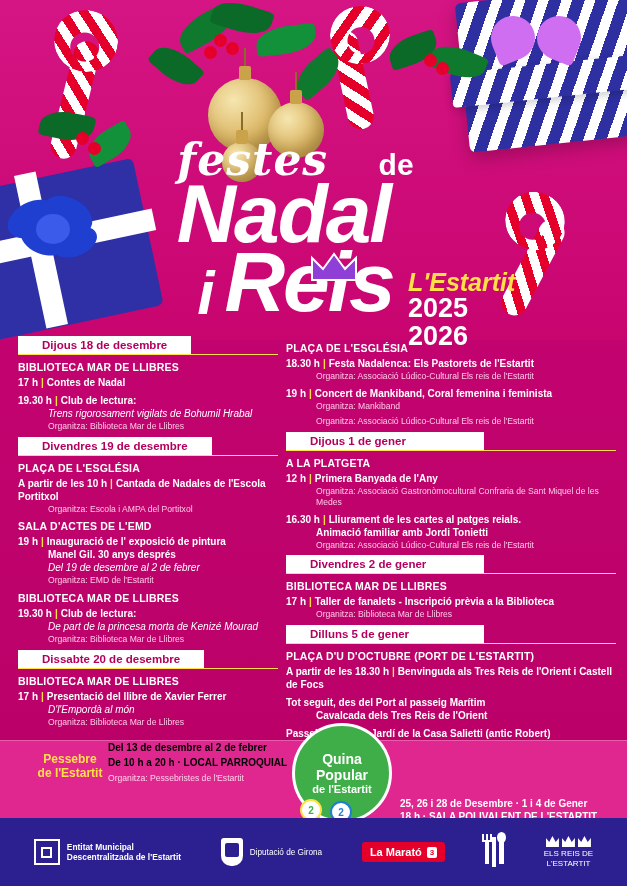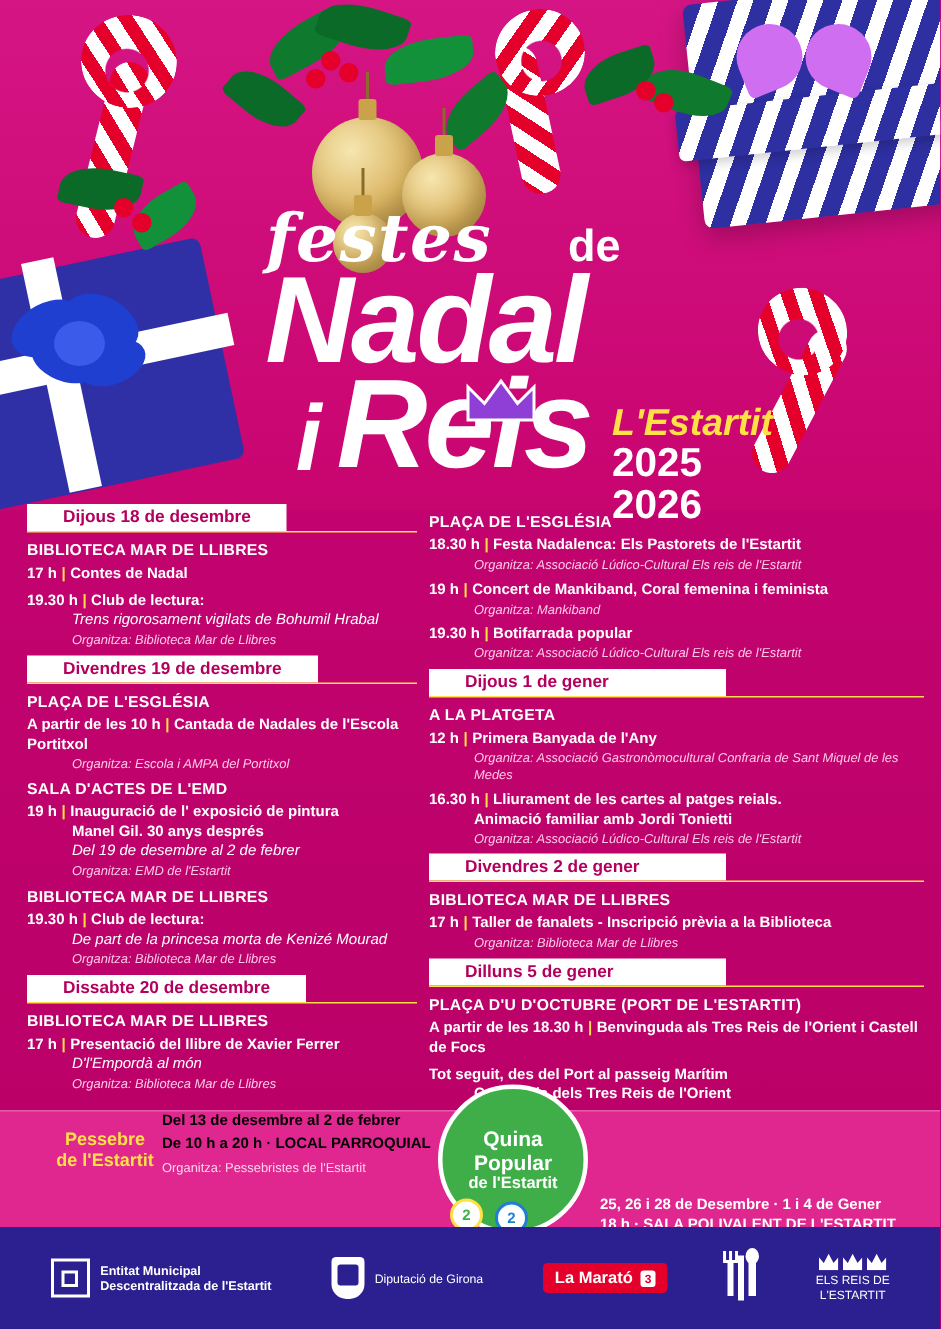--- a/index.html
+++ b/index.html
@@ -168,21 +168,21 @@
     display:block; background:#ffffff; color:#b3005f; font-weight:700; font-size:11.5px;
     padding:3px 24px; width:max-content; min-width:60%;
   }
   .venue { font-size:10.5px; font-weight:700; color:#ffffff; margin:6px 0 3px 0; letter-spacing:.2px;}
   .ev { margin:0 0 5px 0; }
   .ev-line { font-size:10px; line-height:1.3; }
   .ev-time { font-weight:700; color:#ffffff; }
   .ev-sep { color:#ffe047; font-weight:700; padding:0 3px;}
   .ev-name { font-weight:700; color:#ffffff; }
   .ev-sub { font-size:10px; font-style:italic; color:#ffffff; line-height:1.3;}
-  .ev-org { font-size:8.6px; color:#ffc8e6; margin-top:1px; line-height:1.25;font-style:italic;}
+  .ev-org { font-size:8.6px; color:#ffc8e6; margin-top:1px; line-height:1.25;}
   .ev-extra { font-size:10px; color:#ffffff; line-height:1.3;}
   .ev-indent { padding-left:30px; }
 
   
   .strip {
     position:absolute; left:0; top:740px; width:627px; height:78px;
     background:#e0268f;
     border-top:1px solid rgba(255,255,255,.25);
   }
   .strip-left { position:absolute; left:20px; top:12px; width:250px; color:#fff; }
@@ -364,21 +364,20 @@
         <div class="venue">PLAÇA DE L'ESGLÉSIA</div>
         <div class="ev">
           <div class="ev-line"><span class="ev-time">18.30 h</span><span class="ev-sep">|</span><span class="ev-name">Festa Nadalenca: Els Pastorets de l'Estartit</span></div>
           <div class="ev-org ev-indent">Organitza: Associació Lúdico-Cultural Els reis de l'Estartit</div>
         </div>
         <div class="ev">
           <div class="ev-line"><span class="ev-time">19 h</span><span class="ev-sep">|</span><span class="ev-name">Concert de Mankiband, Coral femenina i feminista</span></div>
           <div class="ev-org ev-indent">Organitza: Mankiband</div>
         </div>
         <div class="ev">
-          <div class="ev-line"><span class="ev-time">19.30 h</span><span class="ev-sep">|</span><span class="ev-name">Botifarrada popular</span></div>
           <div class="ev-org ev-indent">Organitza: Associació Lúdico-Cultural Els reis de l'Estartit</div>
         </div>
         <div class="daybar-full">Dijous 1 de gener</div>
         <div class="dayband"></div>
         <div class="venue">A LA PLATGETA</div>
         <div class="ev">
           <div class="ev-line"><span class="ev-time">12 h</span><span class="ev-sep">|</span><span class="ev-name">Primera Banyada de l'Any</span></div>
           <div class="ev-org ev-indent">Organitza: Associació Gastronòmocultural Confraria de Sant Miquel de les Medes</div>
         </div>
         <div class="ev">

